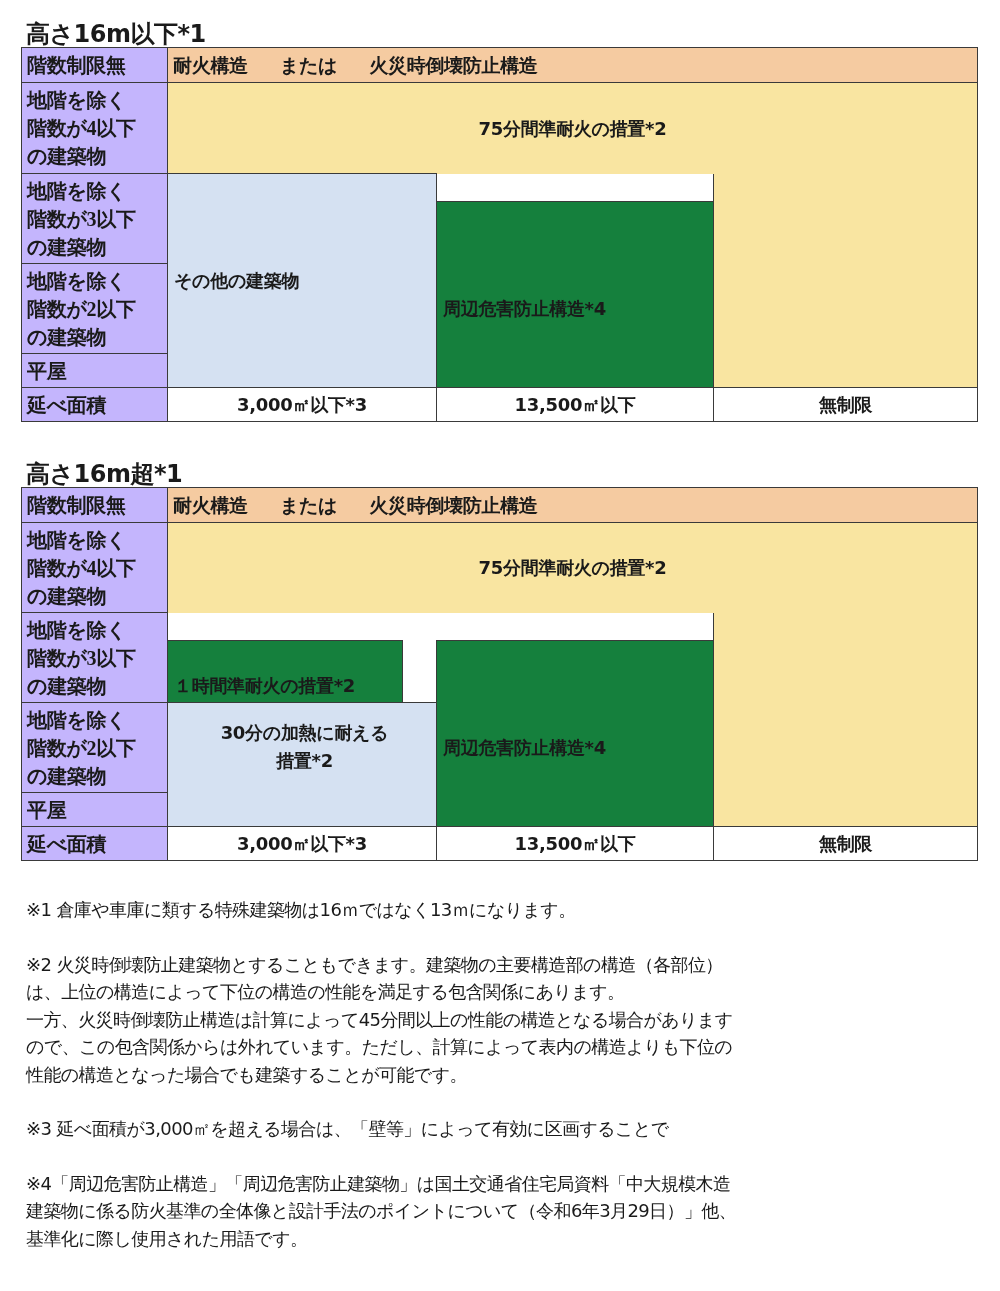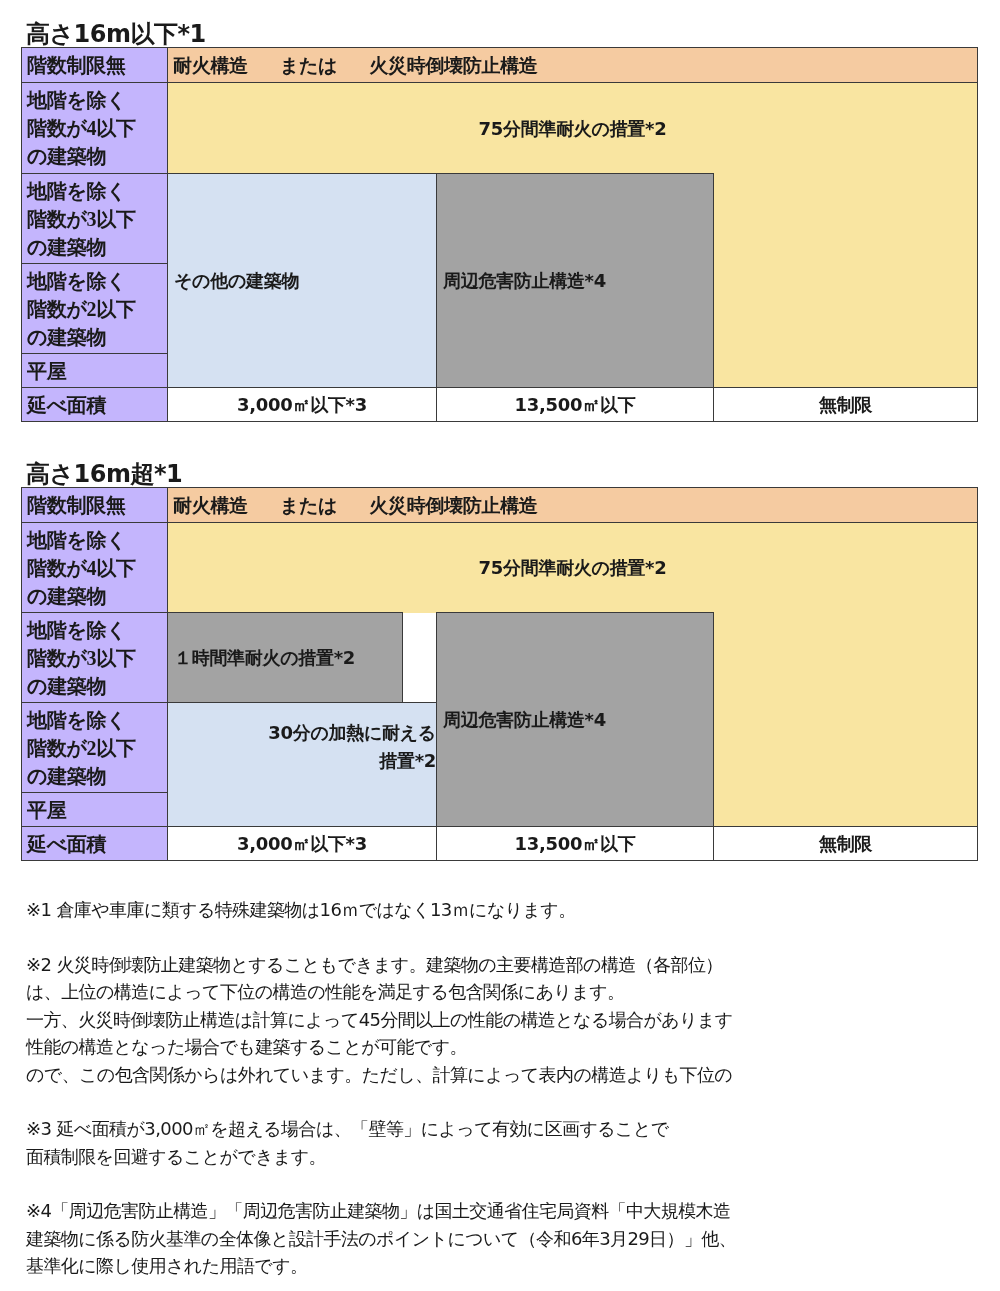--- a/index.html
+++ b/index.html
@@ -12,21 +12,21 @@
   .tbl { position: absolute; left: 21px; width: 957px; }
   .cell {
     position: absolute; border: 1.5px solid #3a3a3a; display: flex; align-items: center;
     font-weight: bold; font-size: 18px; line-height: 28px; letter-spacing: -0.3px; overflow: hidden;
   }
   .hdr { padding-left: 5px; font-size: 20px; line-height: 28px; background: #c4b5fd; font-family: Liberation Serif, serif; }
   .hdr.multi { flex-direction: column; align-items: flex-start; justify-content: center; }
   .hdr.multi span { display: block; }
   .orange { background: #F5CBA1; padding-left: 5px; }
   .yellow { background: #F9E5A1; }
-  .lyellow { background: #a3a3a3; }
+  .lyellow { background: #15803d; margin-top: 28px; }
   .blue { background: #D5E1F2; }
   .white { background: #ffffff; justify-content: center; text-align: right; }
   .center { justify-content: center; }
   .left { justify-content: flex-start; padding-left: 6px; }
   .sp { display: inline-block; width: 32px; }
 
   .notes {
     position: absolute; left: 26px; top: 896px; width: 950px;
     font-size: 18px; line-height: 27.5px; color: #1a1a1a; letter-spacing: -0.6px;
   }
@@ -134,21 +134,21 @@
   </div>
 
   <div class="cell yellow" style="left:692px; top:35px; width:265px; height:305px;"></div>
   <div class="cell yellow center" style="left:146px; top:35px; width:811px; height:91px; border-bottom:none;">
     <span>75分間準耐火の措置*2</span>
   </div>
 
   <div class="cell lyellow left" style="left:146px; top:125px; width:236px; height:91px;">
     <span>１時間準耐火の措置*2</span>
   </div>
-  <div class="cell blue" style="left:146px; top:215px; width:270px; height:125px; flex-direction:column; align-items:flex-end; justify-content:flex-start; padding:16px 0 0 5px;">
+  <div class="cell blue" style="left:146px; top:215px; width:270px; height:125px; flex-direction:column; align-items:center; justify-content:flex-start; padding:16px 0 0 5px;">
     <span style="display:block;">30分の加熱に耐える</span>
     <span style="display:block;">措置*2</span>
   </div>
   <div class="cell lyellow left" style="left:415px; top:125px; width:278px; height:215px;">
     <span>周辺危害防止構造*4</span>
   </div>
 
   <div class="cell white" style="left:146px; top:339px; width:270px; height:35px;">
       <span>3,000㎡以下*3</span>
     </div>
@@ -161,25 +161,24 @@
 </div>
 
 <div class="notes">
   <div class="note">
     <span>※1 倉庫や車庫に類する特殊建築物は16ｍではなく13ｍになります。</span>
   </div>
   <div class="note">
     <span>※2 火災時倒壊防止建築物とすることもできます。建築物の主要構造部の構造（各部位）</span>
     <span>は、上位の構造によって下位の構造の性能を満足する包含関係にあります。</span>
     <span>一方、火災時倒壊防止構造は計算によって45分間以上の性能の構造となる場合があります</span>
+    <span>ので、この包含関係からは外れています。ただし、計算によって表内の構造よりも下位の</span>
     <span>性能の構造となった場合でも建築することが可能です。</span>
-    <span>ので、この包含関係からは外れています。ただし、計算によって表内の構造よりも下位の</span>
   </div>
   <div class="note">
     <span>※3 延べ面積が3,000㎡を超える場合は、「壁等」によって有効に区画することで</span>
-    <span>面積制限を回避することができます。</span>
   </div>
   <div class="note">
     <span>※4「周辺危害防止構造」「周辺危害防止建築物」は国土交通省住宅局資料「中大規模木造</span>
     <span>建築物に係る防火基準の全体像と設計手法のポイントについて（令和6年3月29日）」他、</span>
     <span>基準化に際し使用された用語です。</span>
   </div>
 </div>
 
 </body></html>

